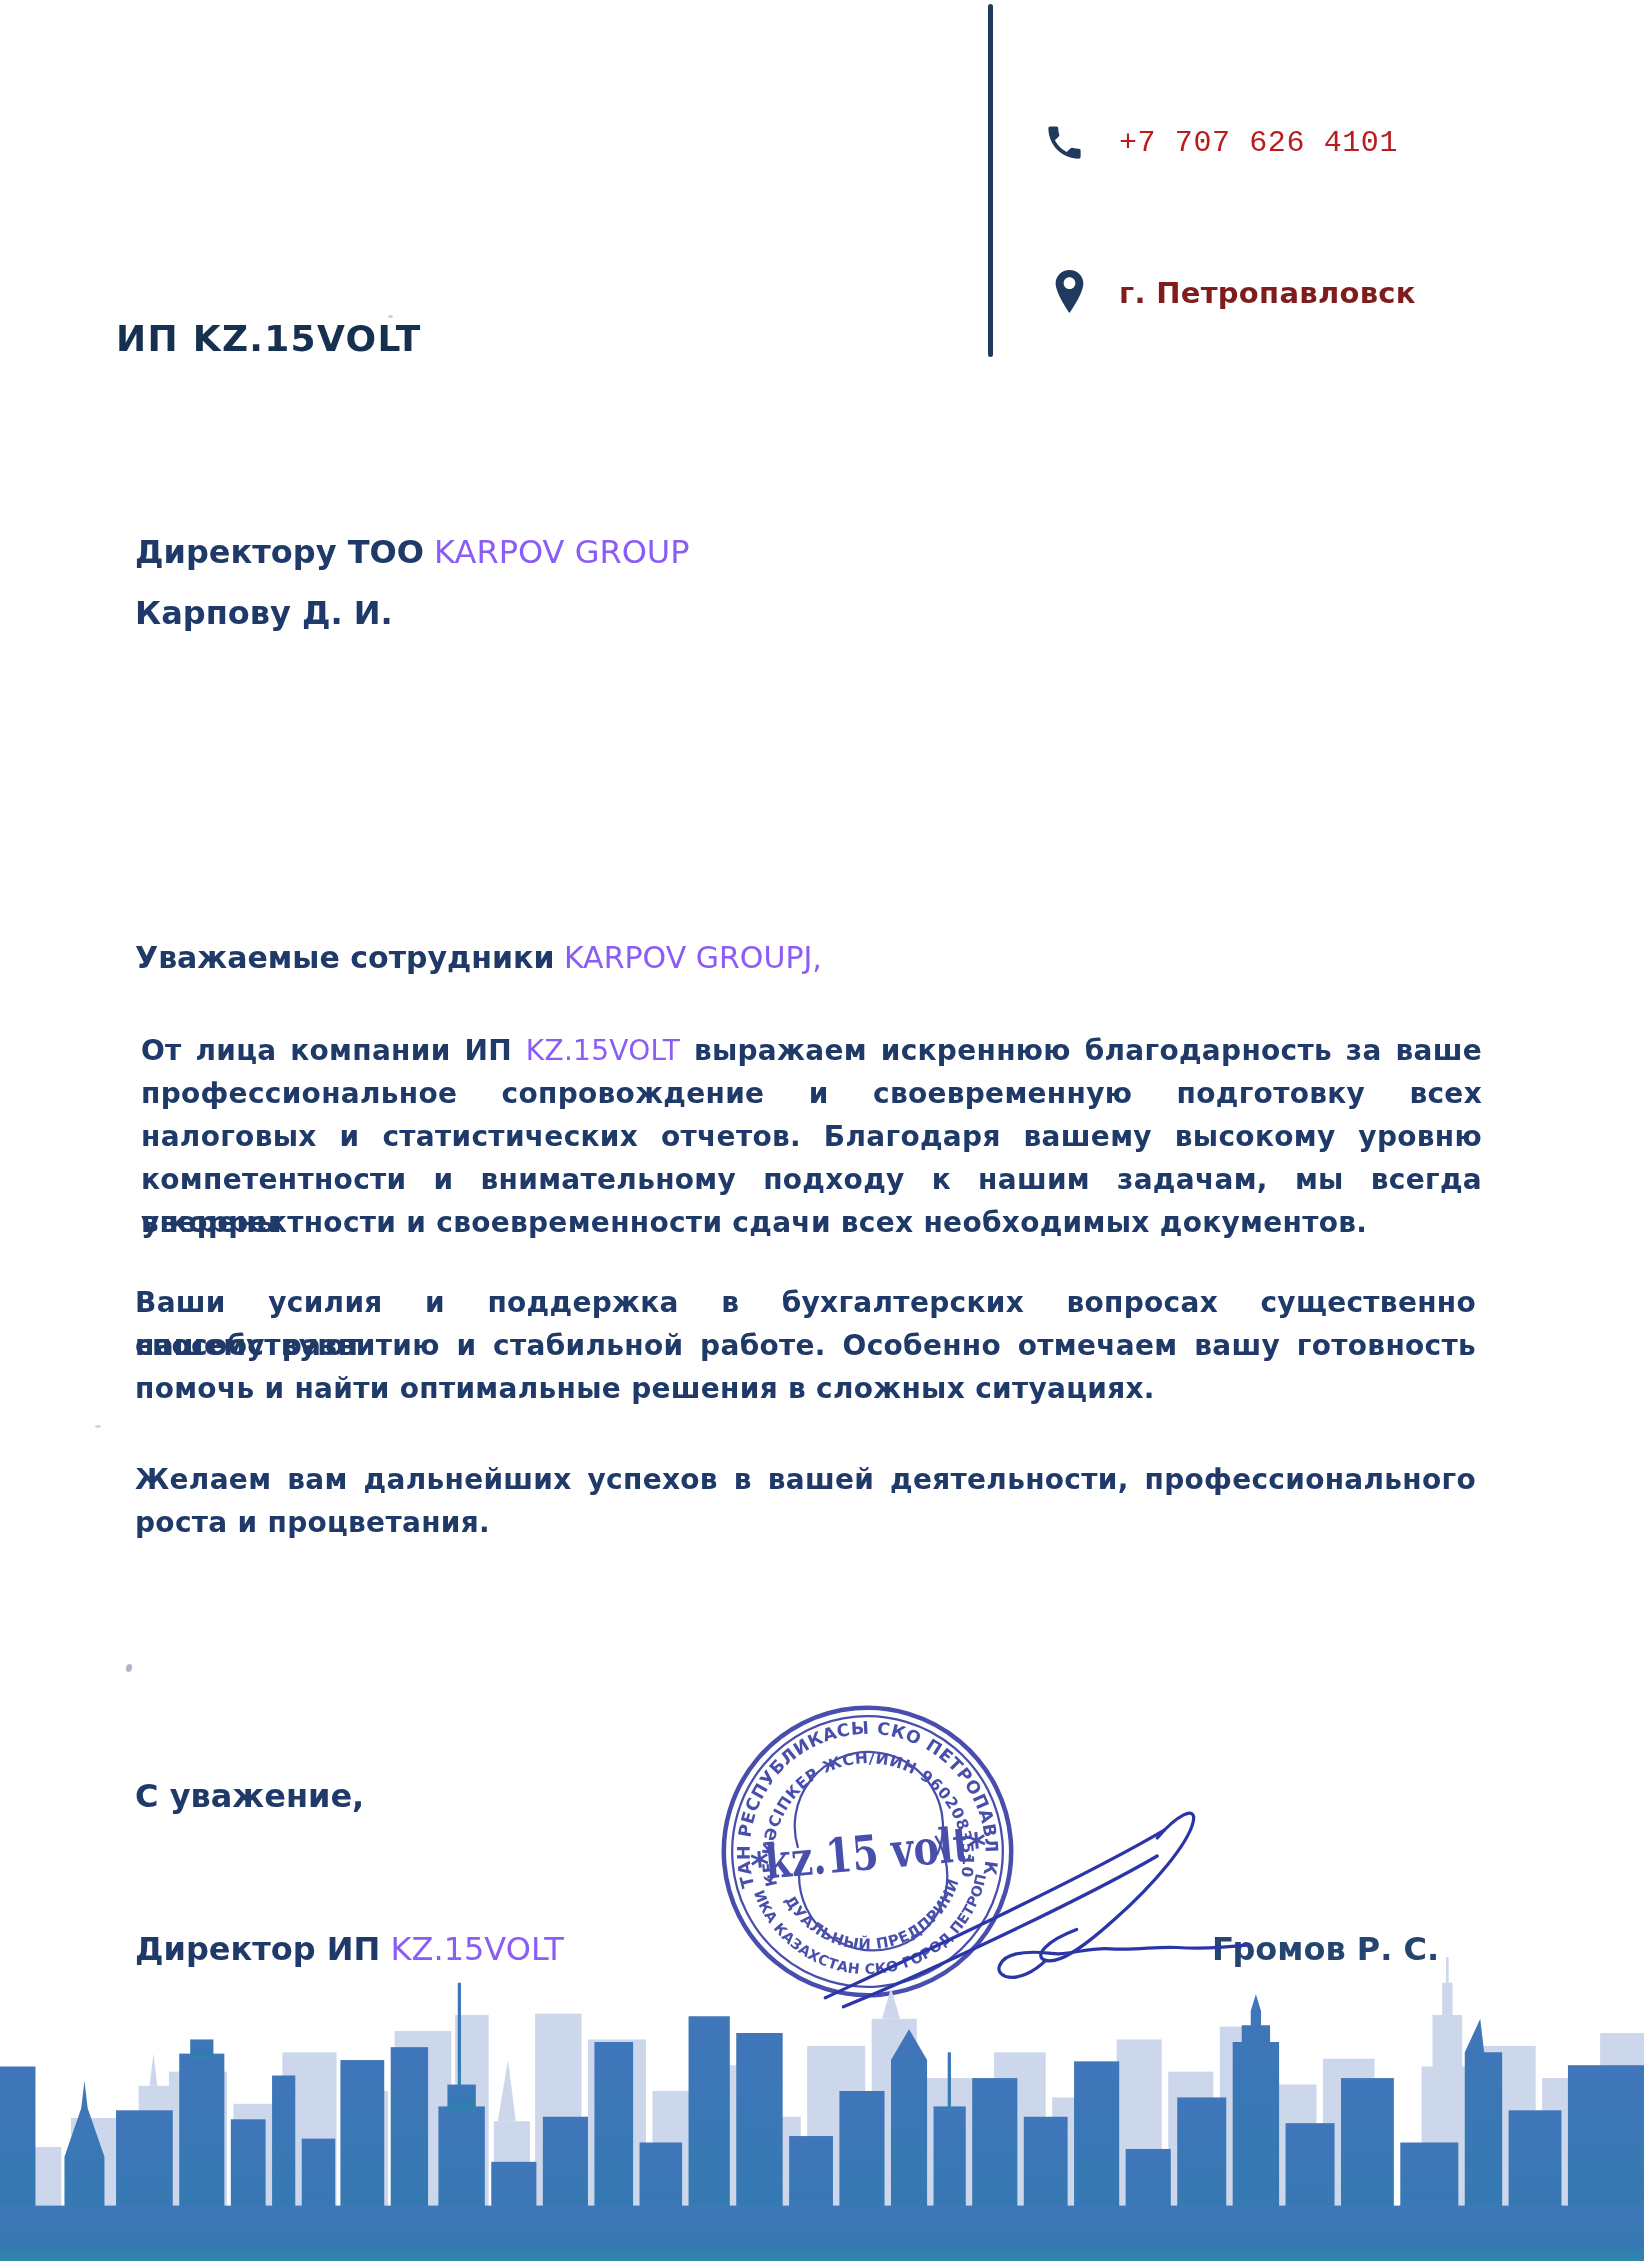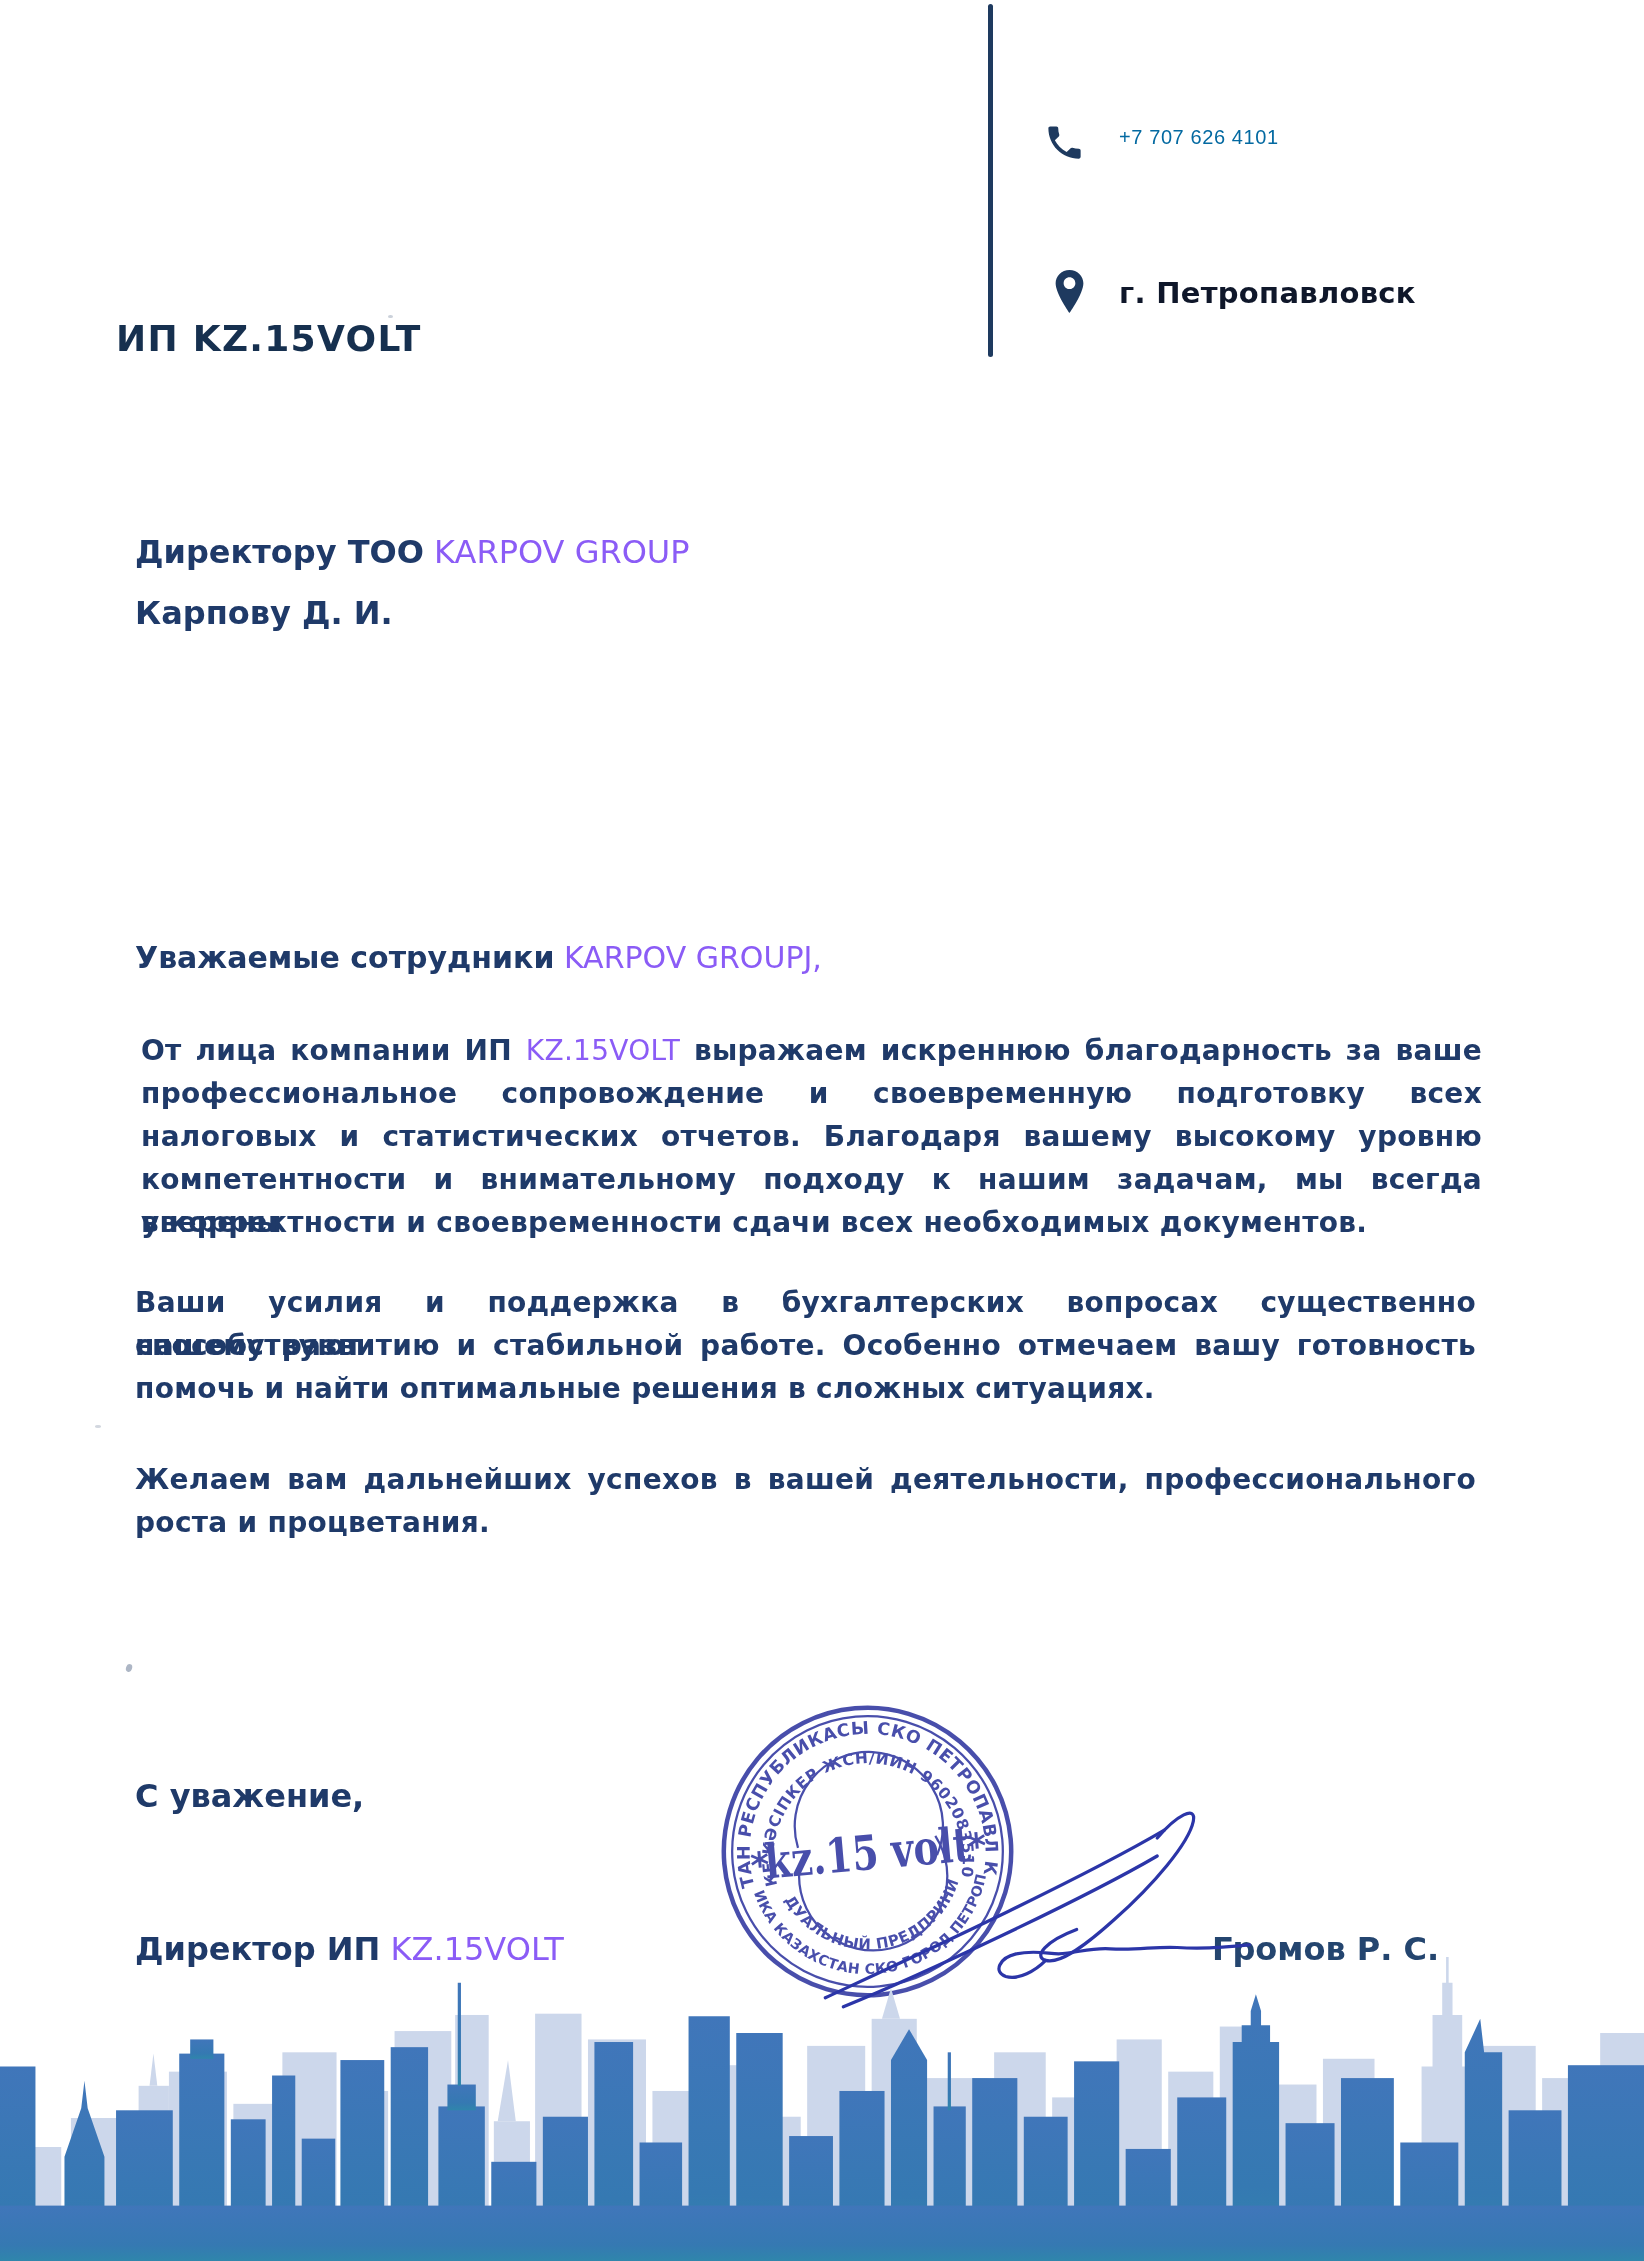--- a/index.html
+++ b/index.html
@@ -5,26 +5,26 @@
   html,body{margin:0;padding:0;background:#e8e8e8;}
   .page{
     position:relative;width:1644px;height:2261px;background:#ffffff;
     overflow:hidden;font-family:"DejaVu Sans",sans-serif;margin:0 auto;
   }
   
   .vline{position:absolute;left:988px;top:3.9px;width:4.5px;height:353px;background:#1e3a5f;border-radius:2.6px;}
   .phone-ic{position:absolute;left:1043px;top:121px;width:43px;height:43px;}
   .pin-ic{position:absolute;left:1051px;top:267px;width:37px;height:49px;}
   .phone-txt{
-    position:absolute;left:1119px;top:126px;font-family:Liberation Sans, sans-serif;
-    font-size:20px;color:#0369a1;letter-spacing:0.6px;white-space:nowrap;
+    position:absolute;left:1119px;top:126px;font-family:Liberation Mono, monospace;
+    font-size:30px;color:#b91c1c;letter-spacing:0.6px;white-space:nowrap;
   }
   .city-txt{
     position:absolute;left:1119px;top:276px;font-size:29px;font-weight:700;
-    color:#0f172a;white-space:nowrap;letter-spacing:0.3px;
+    color:#7f1d1d;white-space:nowrap;letter-spacing:0.3px;
   }
   .company{
     position:absolute;left:116px;top:303px;font-size:36px;font-weight:700;
     color:#16304f;letter-spacing:1.3px;white-space:nowrap;margin-top:15px;
   }
   
   .recipient1{position:absolute;left:135px;top:533px;font-size:32px;white-space:nowrap;}
   .recipient2{position:absolute;left:135px;top:594px;font-size:32px;font-weight:700;color:#1f3a69;white-space:nowrap;}
   
   .b{font-weight:700;color:#1f3a69;}

